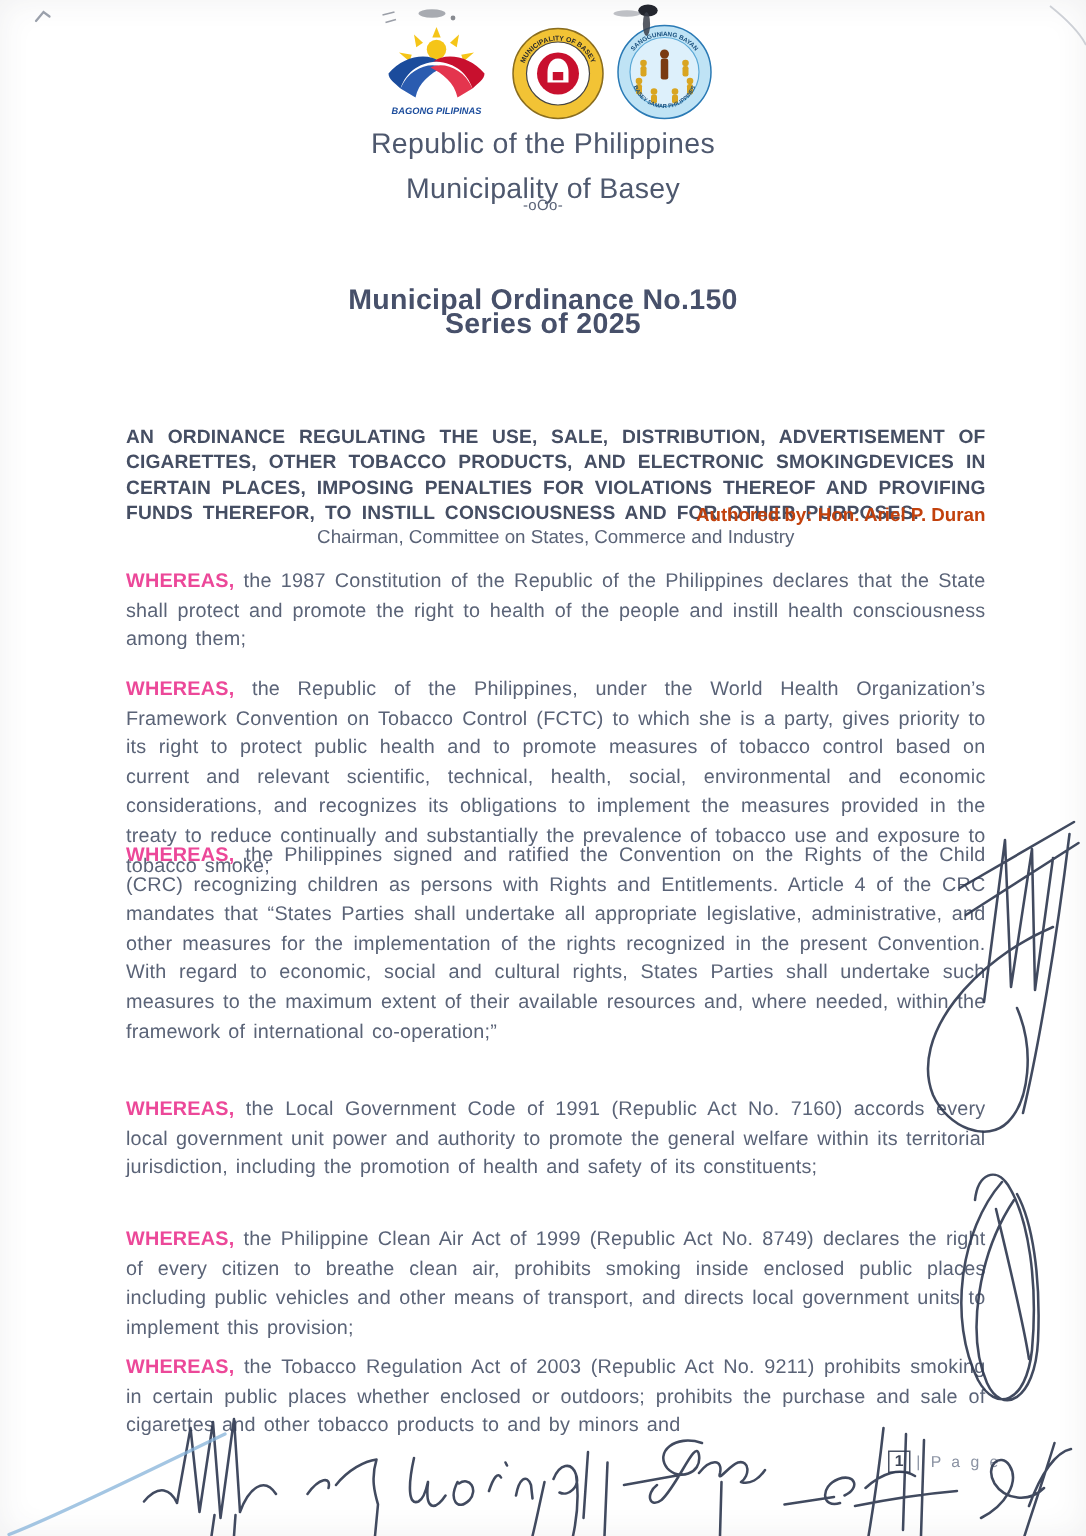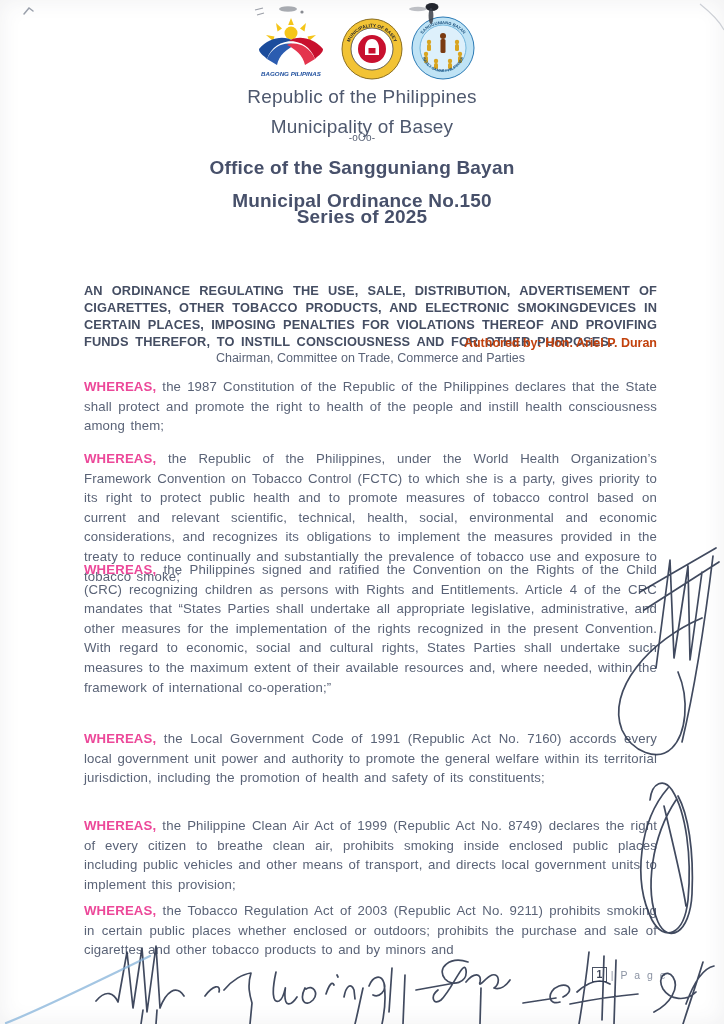--- a/index.html
+++ b/index.html
@@ -105,28 +105,27 @@
       </text>
       <text font-size="3.8" font-weight="bold" fill="#184f7d">
         <textPath href="#ringRbot" startOffset="50%" text-anchor="middle">BASEY SAMAR PHILIPPINES</textPath>
       </text>
     </svg>
   </div>
 
   <div class="hline h-republic">Republic of the Philippines</div>
   <div class="hline h-municipality">Municipality of Basey</div>
   <div class="hline h-sep">-oOo-</div>
-  <div class="hline h-office">Office of the Sangguniang Bayan</div>
   <div class="hline h-ord">Municipal Ordinance No.150</div>
   <div class="hline h-series">Series of 2025</div>
 
   <div class="col title">AN ORDINANCE REGULATING THE USE, SALE, DISTRIBUTION, ADVERTISEMENT OF CIGARETTES, OTHER TOBACCO PRODUCTS, AND ELECTRONIC SMOKINGDEVICES IN CERTAIN PLACES, IMPOSING PENALTIES FOR VIOLATIONS THEREOF AND PROVIFING FUNDS THEREFOR, TO INSTILL CONSCIOUSNESS AND FOR OTHER PURPOSES.</div>
 
   <div class="col byline1">Authored by: Hon. Ariel P. Duran</div>
-  <div class="col byline2">Chairman, Committee on Trade, Commerce and Parties</div>
+  <div class="col byline2">Chairman, Committee on States, Commerce and Industry</div>
 
   <p class="col para p1"><strong>WHEREAS,</strong><span> the 1987 Constitution of the Republic of the Philippines declares that the State shall protect and promote the right to health of the people and instill health consciousness among them;</span></p>
   <p class="col para p2"><strong>WHEREAS,</strong><span> the Republic of the Philippines, under the World Health Organization’s Framework Convention on Tobacco Control (FCTC) to which she is a party, gives priority to its right to protect public health and to promote measures of tobacco control based on current and relevant scientific, technical, health, social, environmental and economic considerations, and recognizes its obligations to implement the measures provided in the treaty to reduce continually and substantially the prevalence of tobacco use and exposure to tobacco smoke;</span></p>
   <p class="col para p3"><strong>WHEREAS,</strong><span> the Philippines signed and ratified the Convention on the Rights of the Child (CRC) recognizing children as persons with Rights and Entitlements. Article 4 of the CRC mandates that “States Parties shall undertake all appropriate legislative, administrative, and other measures for the implementation of the rights recognized in the present Convention. With regard to economic, social and cultural rights, States Parties shall undertake such measures to the maximum extent of their available resources and, where needed, within the framework of international co-operation;”</span></p>
   <p class="col para p4"><strong>WHEREAS,</strong><span> the Local Government Code of 1991 (Republic Act No. 7160) accords every local government unit power and authority to promote the general welfare within its territorial jurisdiction, including the promotion of health and safety of its constituents;</span></p>
   <p class="col para p5"><strong>WHEREAS,</strong><span> the Philippine Clean Air Act of 1999 (Republic Act No. 8749) declares the right of every citizen to breathe clean air, prohibits smoking inside enclosed public places including public vehicles and other means of transport, and directs local government units to implement this provision;</span></p>
   <p class="col para p6"><strong>WHEREAS,</strong><span> the Tobacco Regulation Act of 2003 (Republic Act No. 9211) prohibits smoking in certain public places whether enclosed or outdoors; prohibits the purchase and sale of cigarettes and other tobacco products to and by minors and</span></p>
 
   <div class="footer">
     <span class="pnum">1</span>

